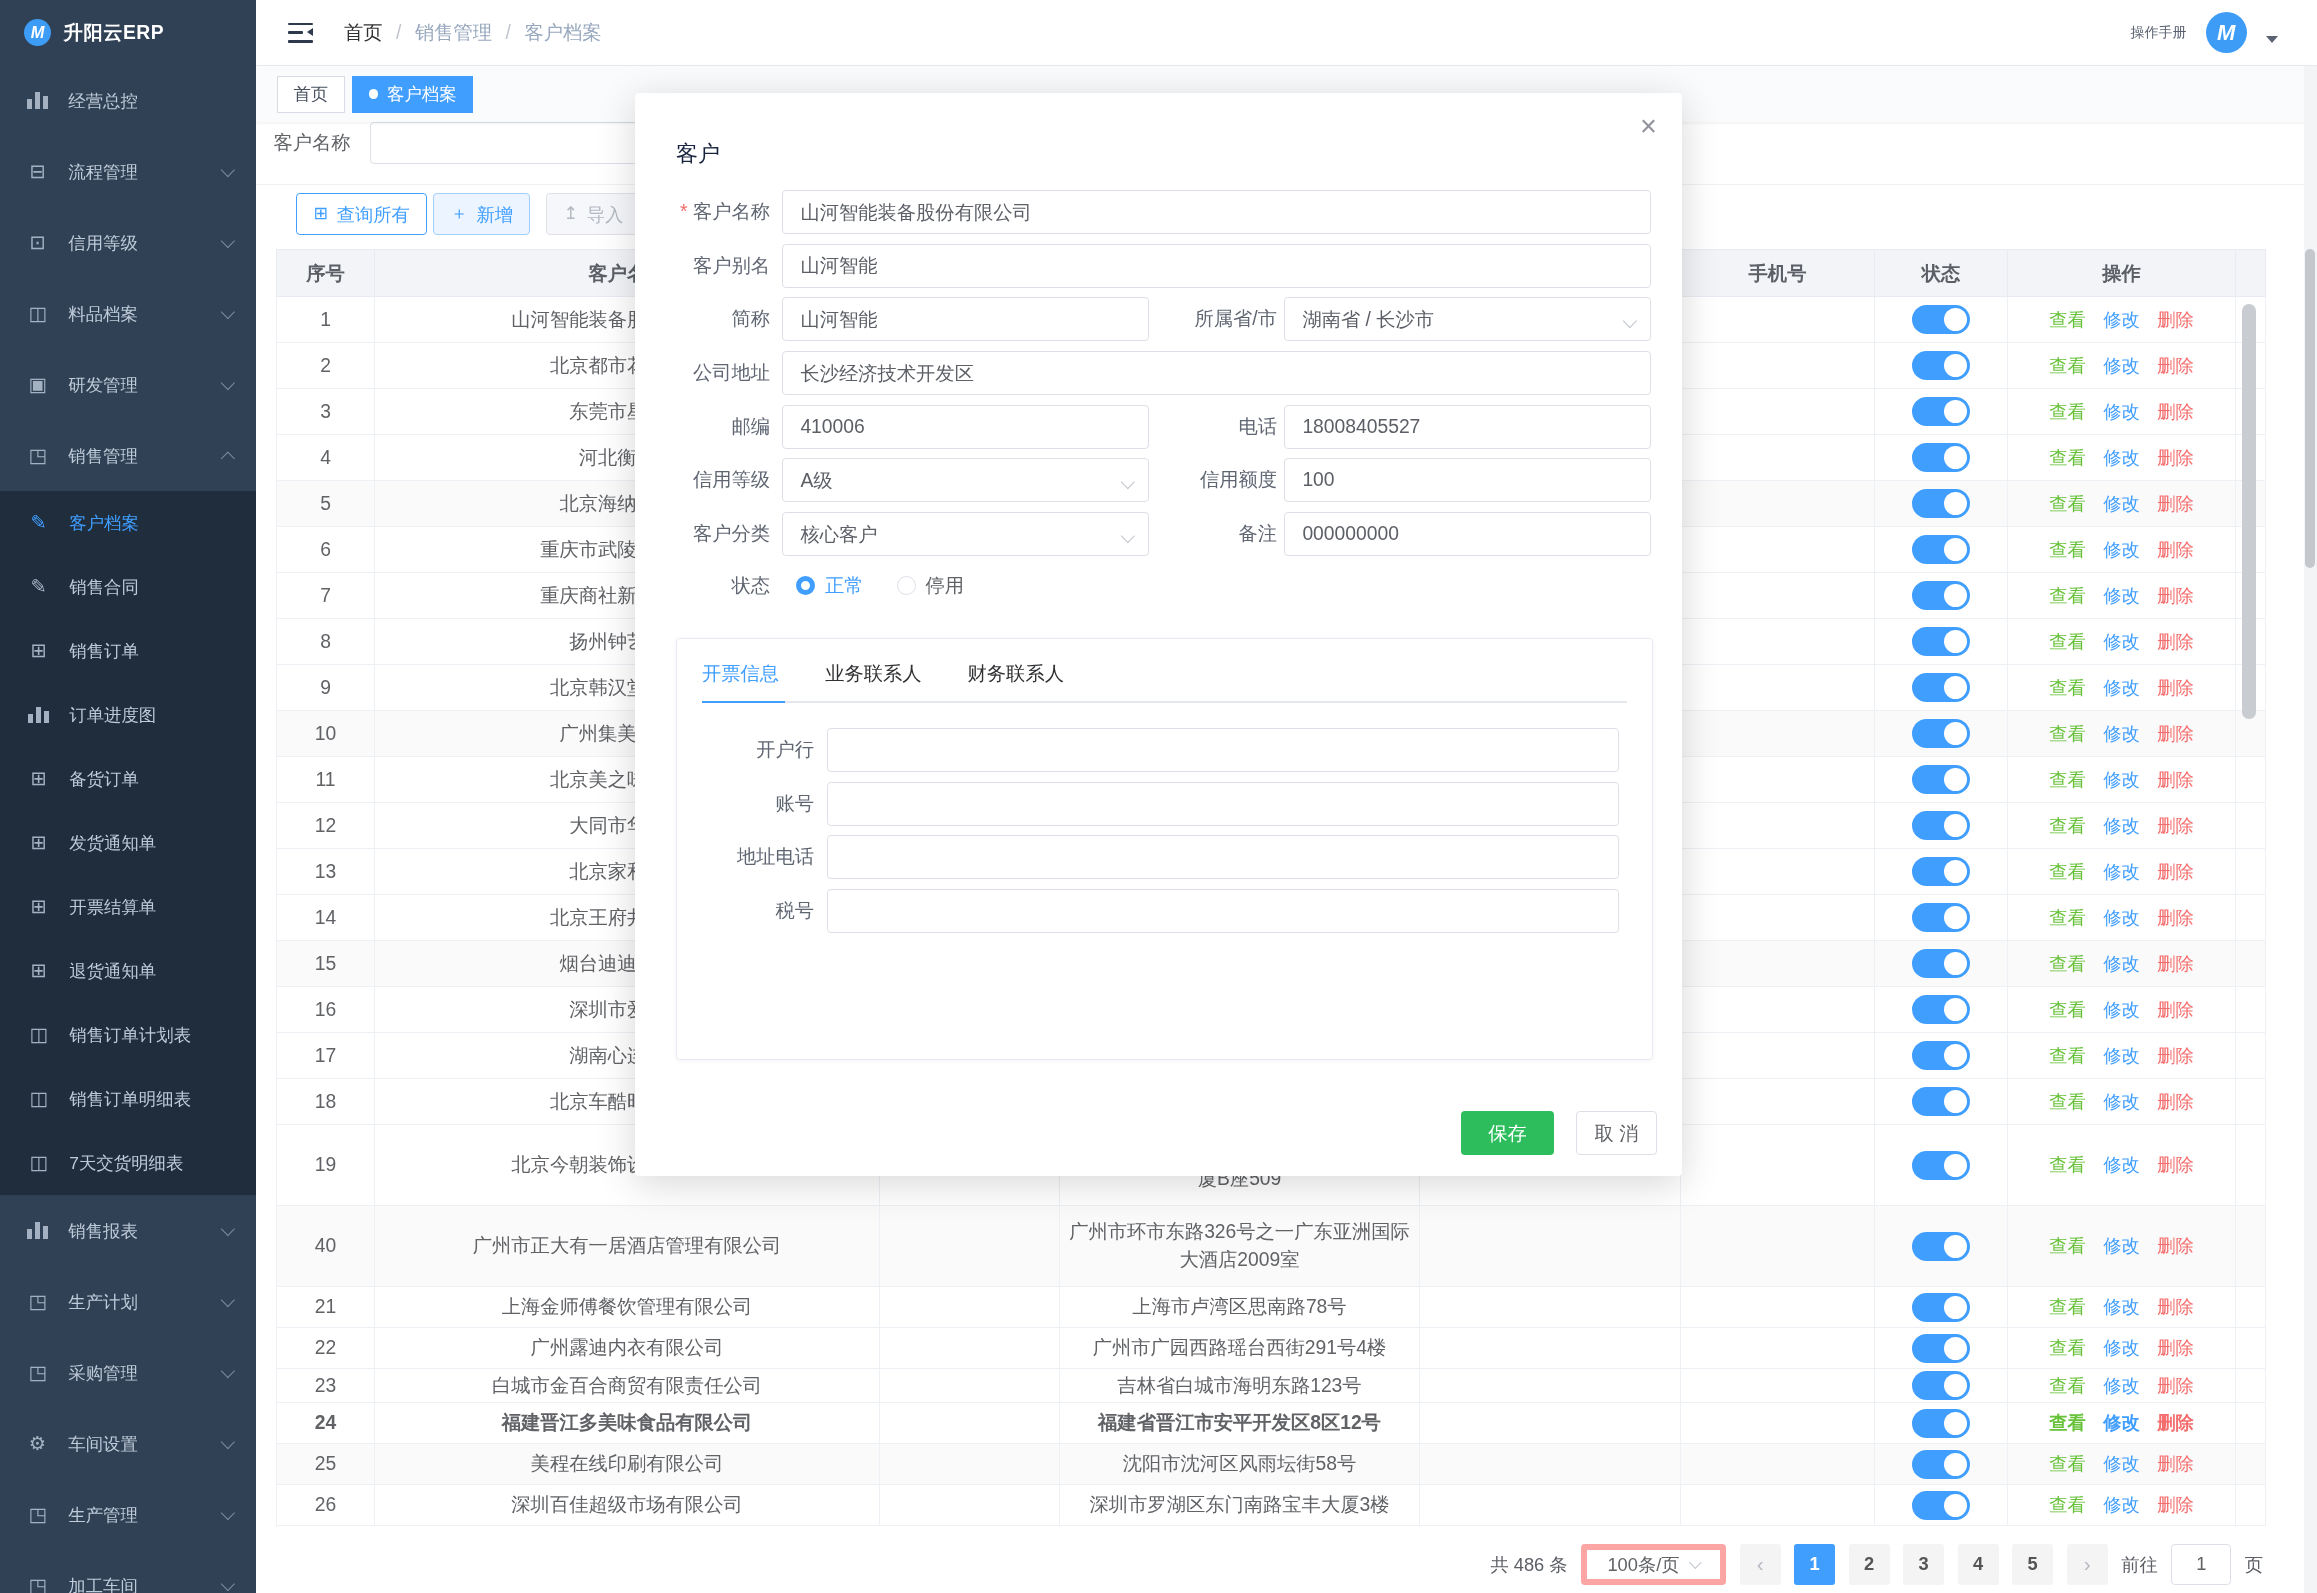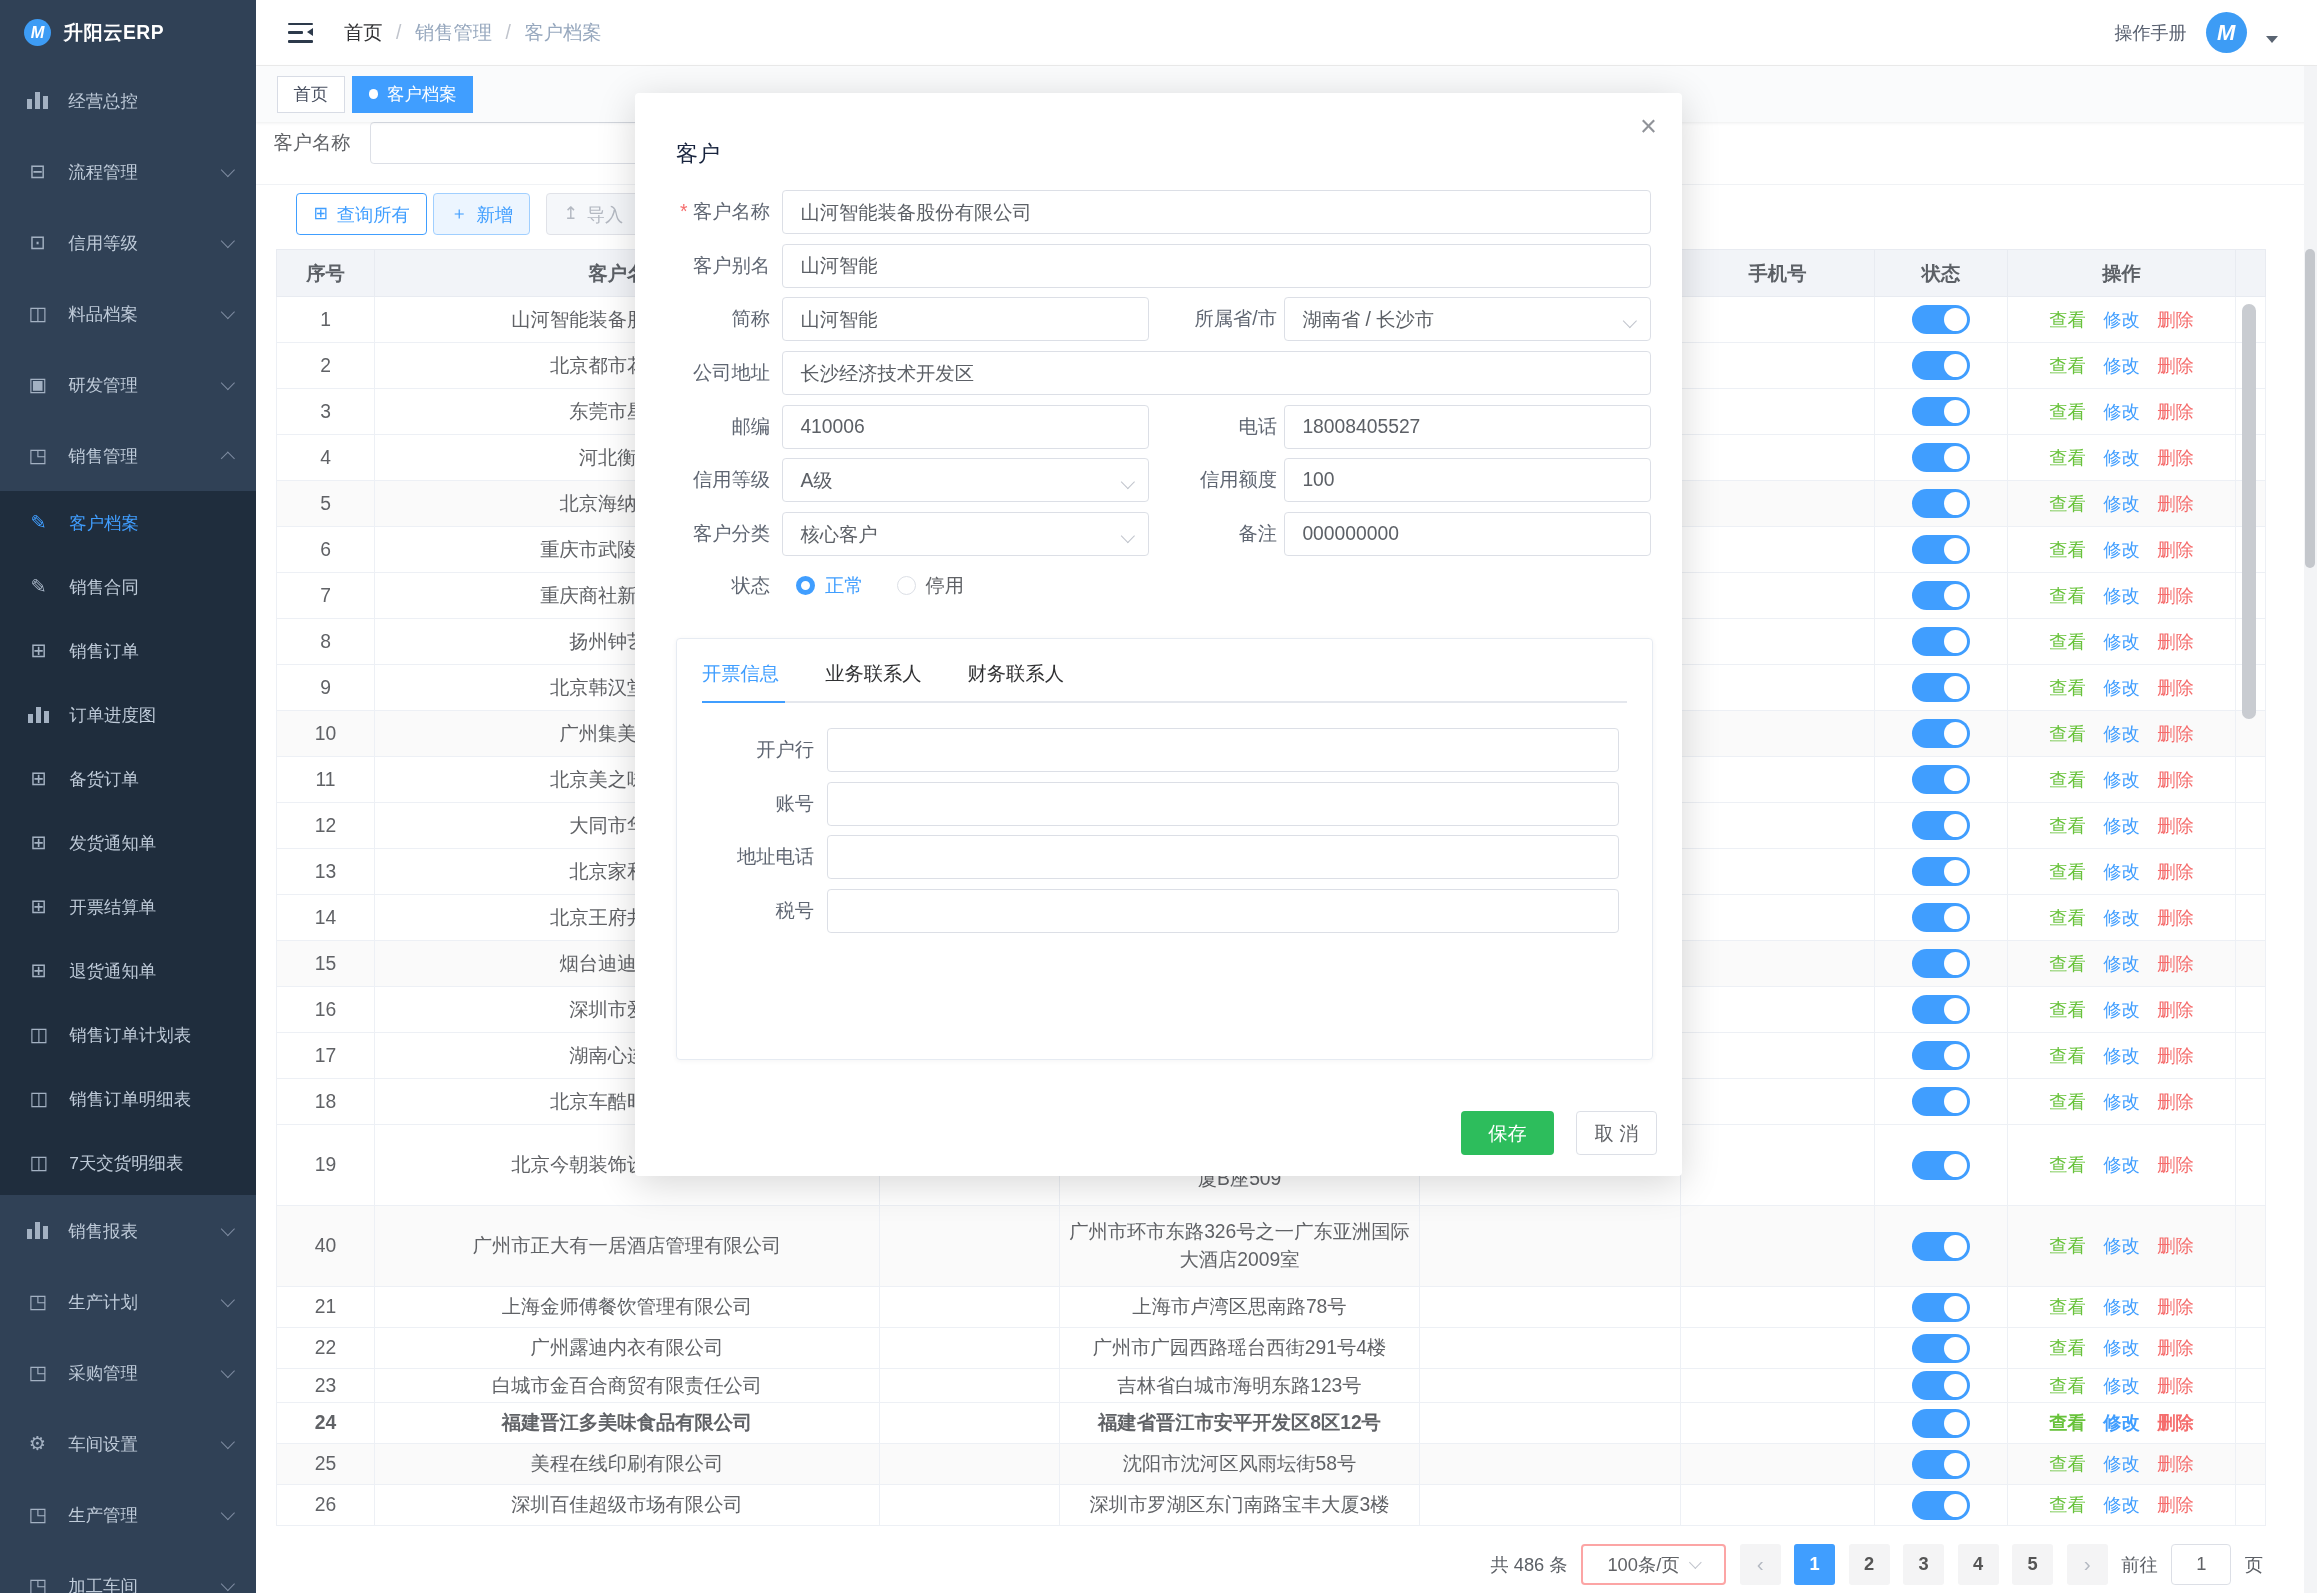--- a/index.html
+++ b/index.html
@@ -29,21 +29,21 @@
   .hamb i{position:absolute;left:0;height:2.9px;background:#2d3a4b;border-radius:1px}
   .hamb i:nth-child(1){top:0;width:100%}
   .hamb i:nth-child(2){top:8.7px;width:58%}
   .hamb i:nth-child(3){bottom:0;width:100%}
   .hamb .arr{position:absolute;right:0;top:5.8px;width:0;height:0;border-top:4.8px solid transparent;
              border-bottom:4.8px solid transparent;border-right:6.8px solid #2d3a4b;background:none}
   .crumb{font-size:19.3px;color:#97a8be;display:flex;gap:13.5px;align-items:center;margin-left:31px}
   .crumb .home{color:#303133}
   .crumb .sep{color:#c0c4cc}
   .top-right{margin-left:auto;display:flex;align-items:center;gap:19.3px}
-  .manual{font-size:18px;color:#586070}
+  .manual{font-size:14px;color:#586070}
   .avatar{width:41px;height:41px;border-radius:50%;background:#3d9cf5;color:#fff;font-style:italic;font-weight:bold;
           font-size:22px;display:flex;align-items:center;justify-content:center}
   .caret{width:0;height:0;border-left:6.8px solid transparent;border-right:6.8px solid transparent;border-top:7.7px solid #5a6472;margin-top:13.5px}
   .tagszone{height:56px;background:#fafbfc;box-shadow:0 1px 2.9px rgba(0,21,41,.08);display:flex;align-items:center;
             gap:7.7px;padding-left:21px;position:relative;z-index:5}
   .tag{height:37px;padding:0 15.4px;background:#fff;border:1px solid #d8dce5;color:#495060;font-size:17.4px;
        display:flex;align-items:center;gap:8.7px;box-sizing:border-box}
   .tag.active{background:#409eff;border-color:#409eff;color:#fff}
   .tag .dot{width:9.7px;height:9.7px;border-radius:50%;background:#fff;display:none}
   .tag.active .dot{display:block}
@@ -62,21 +62,21 @@
   table.grid{position:absolute;top:127px;left:20px;width:1989px;border-collapse:collapse;table-layout:fixed;font-size:19.3px}
   .grid th{height:46px;background:#f2f4f8;border:1px solid #e8ebf1;font-weight:bold;color:#5c6066;font-size:19.3px;padding:0 5.8px}
   .grid td{border:1px solid #edf0f5;text-align:center;color:#606266;padding:1.9px 7.7px;line-height:1.45;overflow:hidden;box-sizing:border-box}
   .grid tr.stripe td{background:#fafafa}
   .toggle{display:inline-block;width:58px;height:29px;border-radius:14.5px;background:#409eff;position:relative;vertical-align:middle}
   .toggle::after{content:"";position:absolute;right:2.9px;top:2.9px;width:23px;height:23px;border-radius:50%;background:#fff}
   .ops span{margin:0 8.7px;font-size:18.3px}
   .op-view{color:#67c23a}.op-edit{color:#409eff}.op-del{color:#f56c6c}
   
   .pager{position:absolute;top:1421px;right:54px;height:42px;display:flex;align-items:center;gap:13.5px;font-size:18.3px;color:#5c6066}
-  .psel{width:145px;height:41px;border:2px solid #fca5a5;border-radius:3.9px;display:flex;align-items:center;
+  .psel{width:145px;height:41px;border:6px solid #fca5a5;border-radius:3.9px;display:flex;align-items:center;
         justify-content:center;gap:11.6px;color:#606266;background:#fff;box-sizing:border-box}
   .psel .schev{width:7.7px;height:7.7px;border-right:1.9px solid #c0c4cc;border-bottom:1.9px solid #c0c4cc;transform:rotate(45deg);margin-top:-3.9px}
   .pbtn{min-width:41px;height:41px;background:#f4f4f5;border-radius:2.9px;display:flex;align-items:center;
         justify-content:center;color:#555;font-weight:bold;padding:0 5.8px;box-sizing:border-box}
   .pbtn.arrow{color:#b4b9c2;font-weight:normal;font-size:21px}
   .pbtn.active{background:#409eff;color:#fff}
   .goto-input{width:60px;height:41px;border:1px solid #dcdfe6;border-radius:3.9px;text-align:center;font-size:18.3px;
               color:#606266;box-sizing:border-box;outline:none}
   
   .modal{position:absolute;left:635px;top:93px;width:1047px;height:1083px;background:#fff;border-radius:3.9px;

